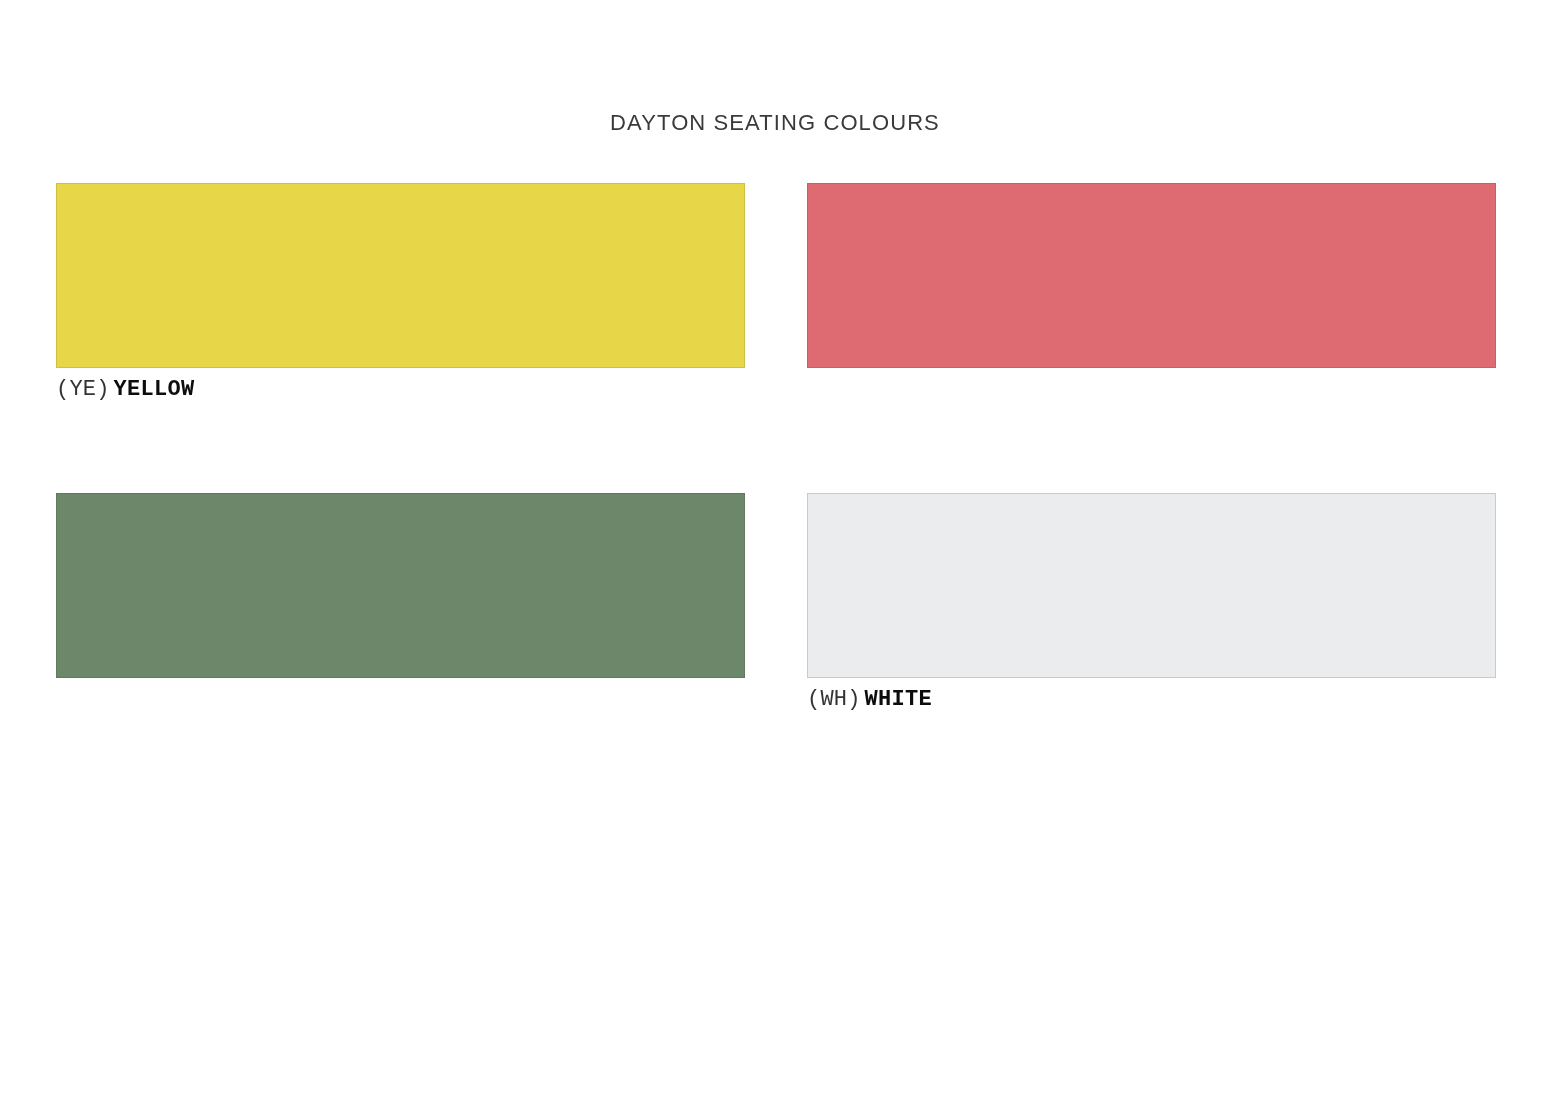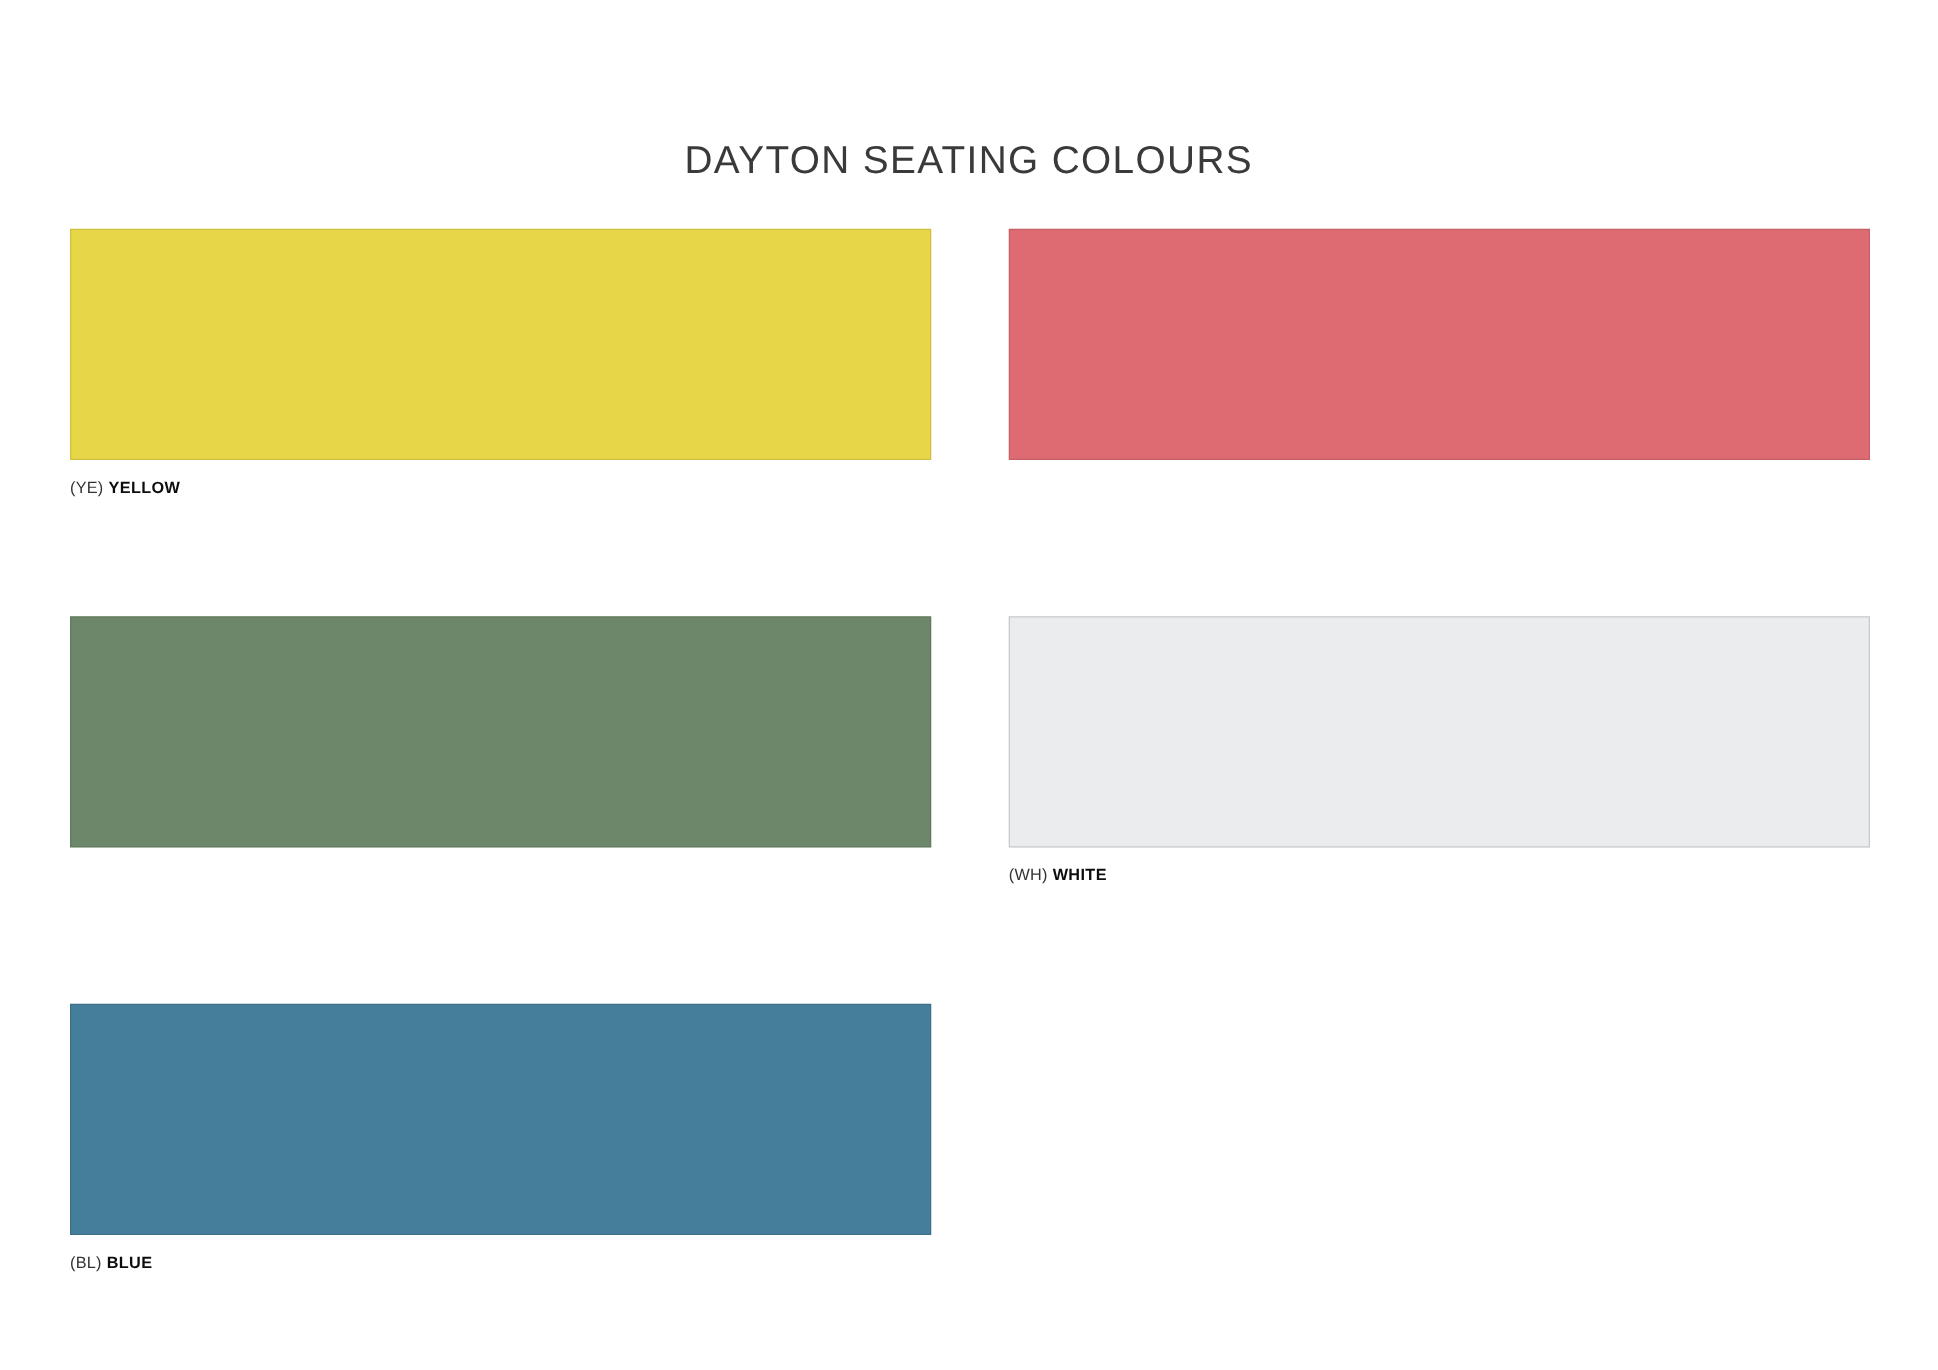--- a/index.html
+++ b/index.html
@@ -19,21 +19,21 @@
     height: 1096px;
     background: #ffffff;
     box-sizing: border-box;
   }
   .page-title {
     position: absolute;
     top: 110px;
     left: 0;
     width: 1550px;
     text-align: center;
-    font-size: 31px;
+    font-size: 22px;
     font-weight: 300;
     letter-spacing: 1.1px;
     color: #3a3a3a;
     white-space: nowrap;
   }
   .swatch-grid {
     position: absolute;
     top: 183px;
     left: 56px;
     width: 1440px;
@@ -49,24 +49,25 @@
     width: 100%;
     height: 185px;
     box-sizing: border-box;
     border: 1px solid rgba(0, 0, 0, 0.10);
   }
   .swatch-chip.bordered {
     border: 1px solid #c9cacc;
   }
   .swatch-label {
     margin-top: 9px;
-    font-size: 13px;
+    font-size: 22px;
     line-height: 26px;
     color: #1a1a1a;
     white-space: nowrap;
+    font-family: Liberation Mono, monospace;
   }
   .swatch-code {
     font-weight: 400;
     color: #333333;
     letter-spacing: 0.2px;
   }
   .swatch-name {
     font-weight: 700;
     color: #0d0d0d;
     letter-spacing: 0.3px;
@@ -97,22 +98,16 @@
       <div class="swatch-chip" style="background-color: rgb(108, 135, 105);"></div>
     </div>
 
     <div class="swatch-cell">
       <div class="swatch-chip bordered" style="background-color: rgb(235, 236, 237);"></div>
       <div class="swatch-label">
         <span class="swatch-code">(WH)</span><span class="swatch-name">WHITE</span>
       </div>
     </div>
 
-    <div class="swatch-cell">
-      <div class="swatch-chip" style="background-color: rgb(69, 126, 154);"></div>
-      <div class="swatch-label">
-        <span class="swatch-code">(BL)</span><span class="swatch-name">BLUE</span>
-      </div>
-    </div>
 
 
   </div>
 </div>
 
 </body></html>

